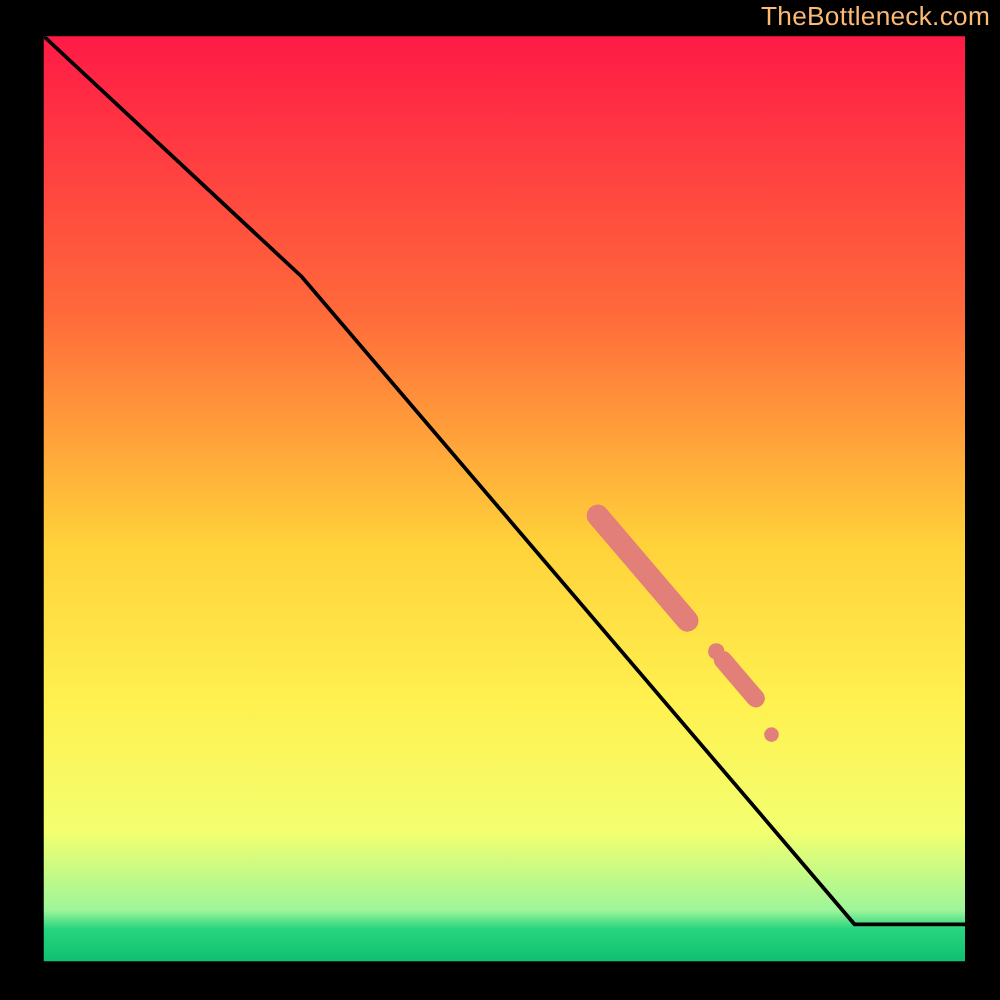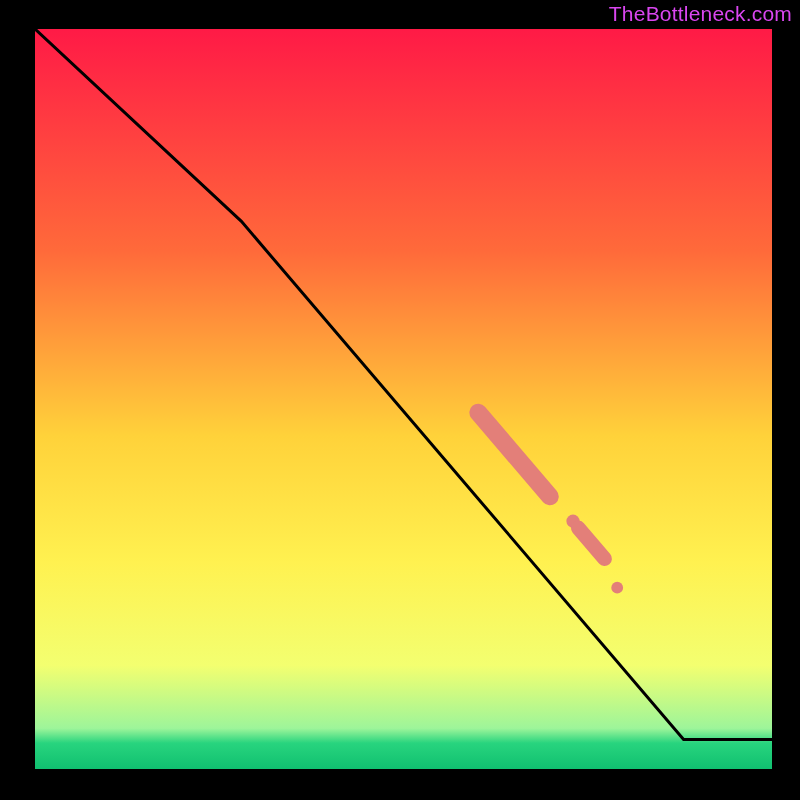--- a/index.html
+++ b/index.html
@@ -19,21 +19,21 @@
     position: absolute;
     top: 0;
     left: 0;
   }
   .watermark {
     position: absolute;
     top: 2px;
     right: 8px;
     font-family: Arial, Helvetica, sans-serif;
     font-size: 21px;
-    color: #d946ef;
+    color: #fdba74;
     letter-spacing: 0.2px;
     user-select: none;
   }
 </style>
 </head>
 <body>
 
 <div class="stage">
   <svg id="svg" width="800" height="800" viewBox="0 0 800 800">
       <defs>

